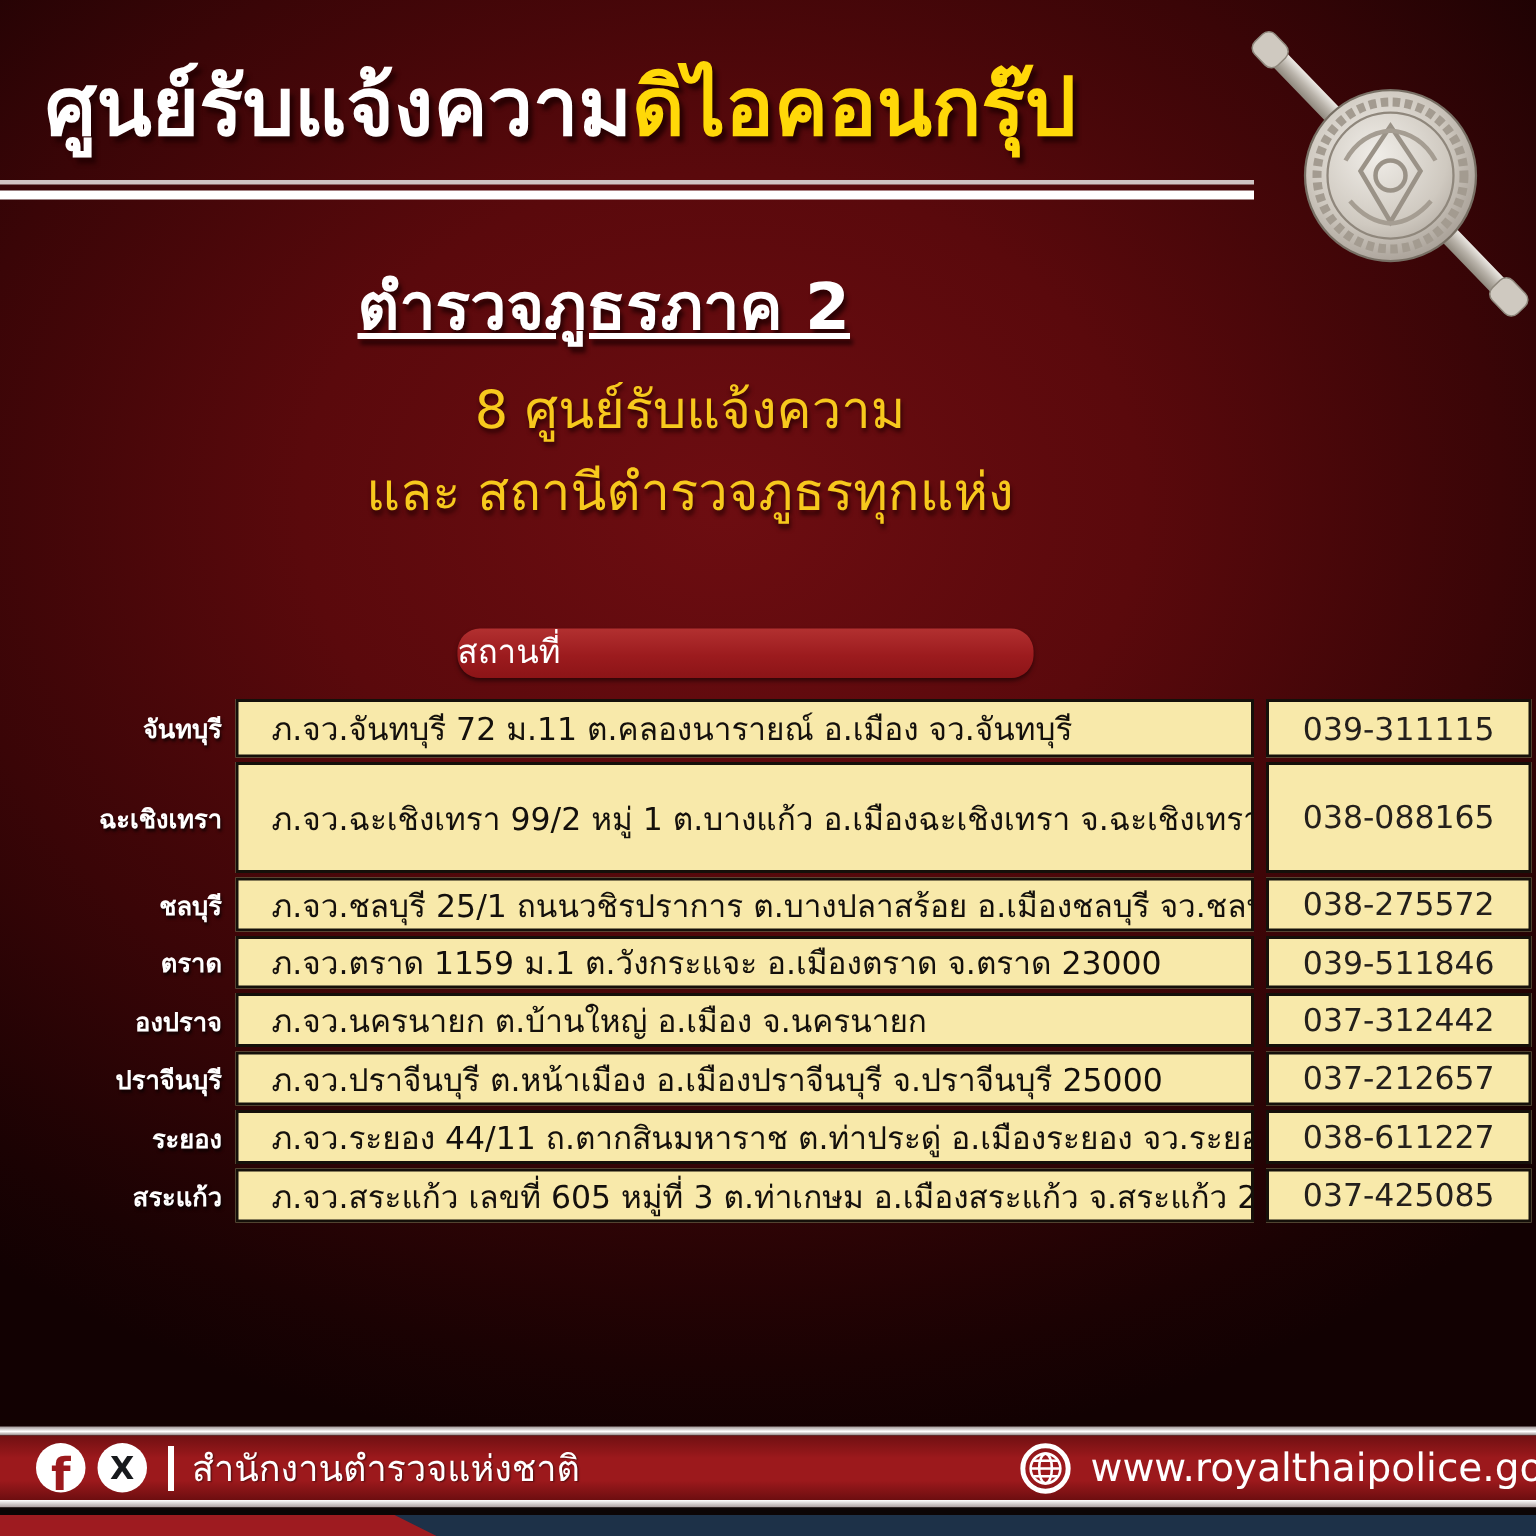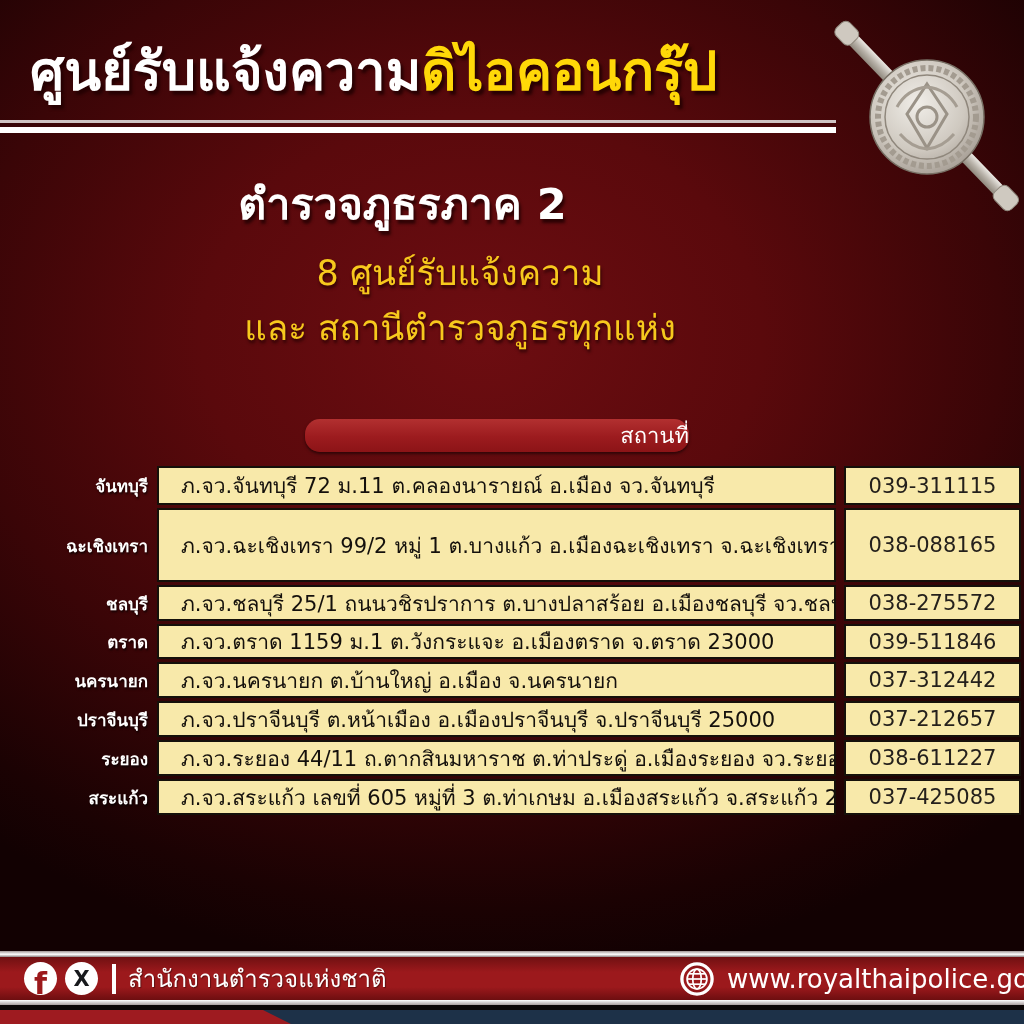--- a/index.html
+++ b/index.html
@@ -21,31 +21,32 @@
   .header-title .t-yellow { color:#ffd808; }
   .rule-thin  { position:absolute; top:120px; left:0; width:836px; height:3px; background:#cfc3c3; }
   .rule-thick { position:absolute; top:127px; left:0; width:836px; height:6px; background:#ffffff; }
   .emblem { position:absolute; left:822px; top:12px; width:200px; height:200px; }
 
   
   .region-title {
     position:absolute; top:170px; left:0; width:805px; text-align:center;
     color:#fff; font-size:43px; font-weight:bold;
     text-shadow:2px 4px 3px rgba(35,0,2,.85);
+    text-decoration:underline;
   }
   .subtitle { position:absolute; left:0; width:885px; text-align:center;
     color:#f7c91d; font-size:35px; text-shadow:1px 3px 3px rgba(35,0,2,.8);padding-left:35px; }
   .subtitle.s1 { top:245px; }
   .subtitle.s2 { top:300px; }
 
   
   .pill {
     position:absolute; top:419px; height:33px; border-radius:15px;
     background:linear-gradient(180deg,#b23030 0%, #9c1b1e 55%, #8c1417 100%);
-    color:#fff; font-size:22px; text-align:right; line-height:33px;
+    color:#fff; font-size:22px; text-align:left; line-height:33px;
     box-shadow:0 2px 3px rgba(0,0,0,.5);
   }
   .pill.location { left:305px; width:384px; }
   .pill.contact  { left:846px; width:156px; }
 
   
   .table { position:absolute; top:466px; left:0; width:1024px; }
   .row { display:flex; align-items:stretch; height:36px; margin-bottom:3px; }
   .row:nth-child(1) { height:39px; }
   .row:nth-child(2) { height:74px; }
@@ -166,21 +167,21 @@
         <div class="colgap"></div>
         <div class="phone">038-275572</div>
       </div>
       <div class="row">
         <div class="province">ตราด</div>
         <div class="addr">ภ.จว.ตราด 1159 ม.1 ต.วังกระแจะ อ.เมืองตราด จ.ตราด 23000</div>
         <div class="colgap"></div>
         <div class="phone">039-511846</div>
       </div>
       <div class="row">
-        <div class="province">นครนายก</div>
+        <div class="province">องปราจ</div>
         <div class="addr">ภ.จว.นครนายก ต.บ้านใหญ่ อ.เมือง จ.นครนายก</div>
         <div class="colgap"></div>
         <div class="phone">037-312442</div>
       </div>
       <div class="row">
         <div class="province">ปราจีนบุรี</div>
         <div class="addr">ภ.จว.ปราจีนบุรี ต.หน้าเมือง อ.เมืองปราจีนบุรี จ.ปราจีนบุรี 25000</div>
         <div class="colgap"></div>
         <div class="phone">037-212657</div>
       </div>

